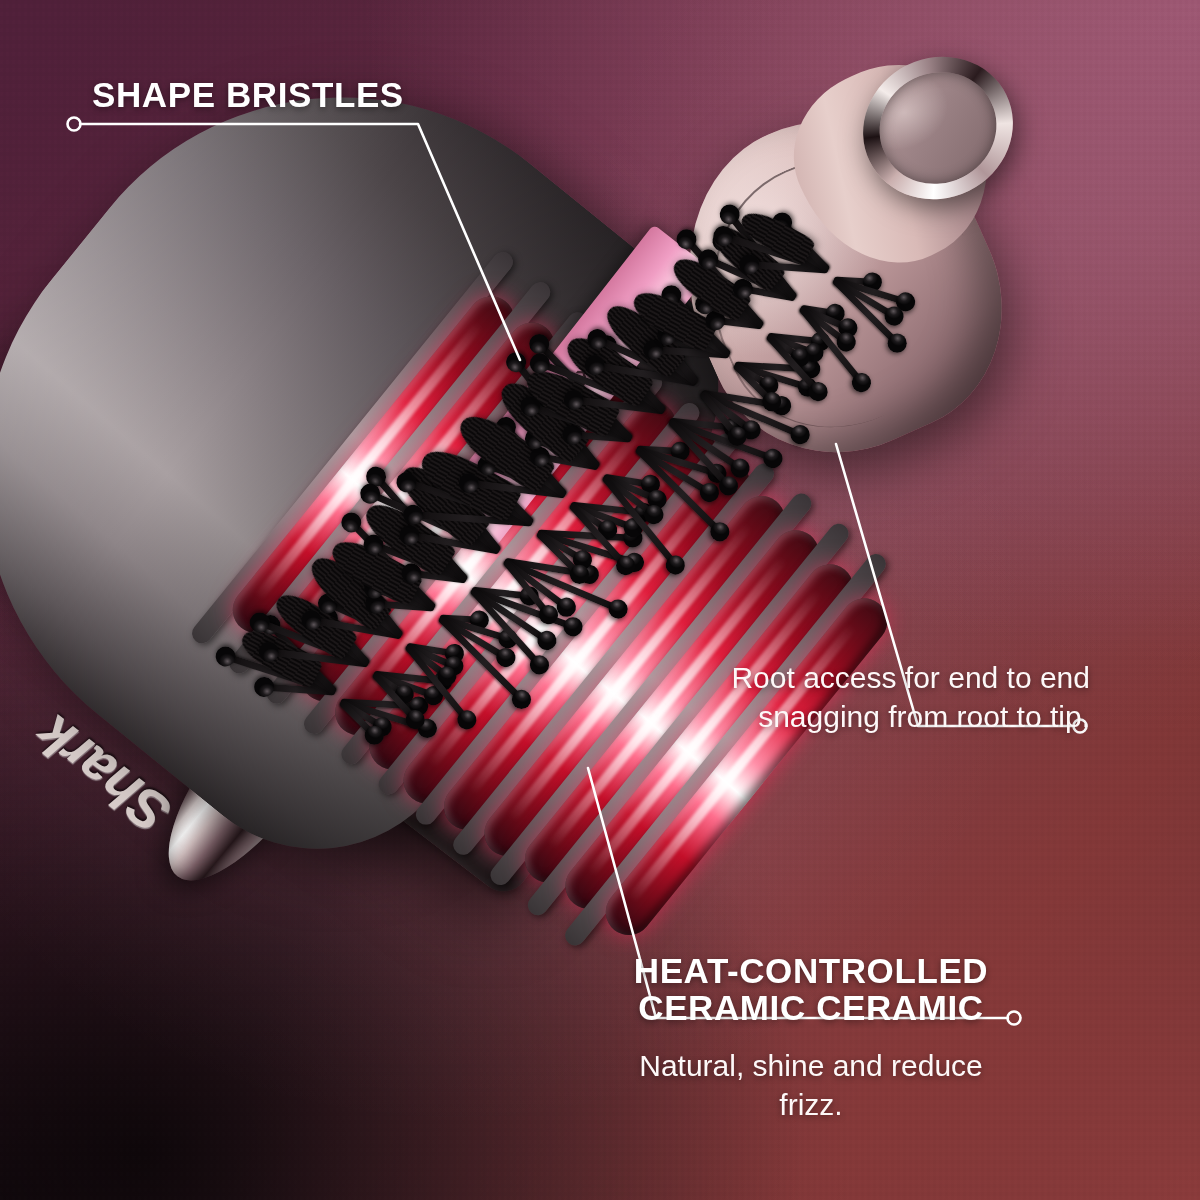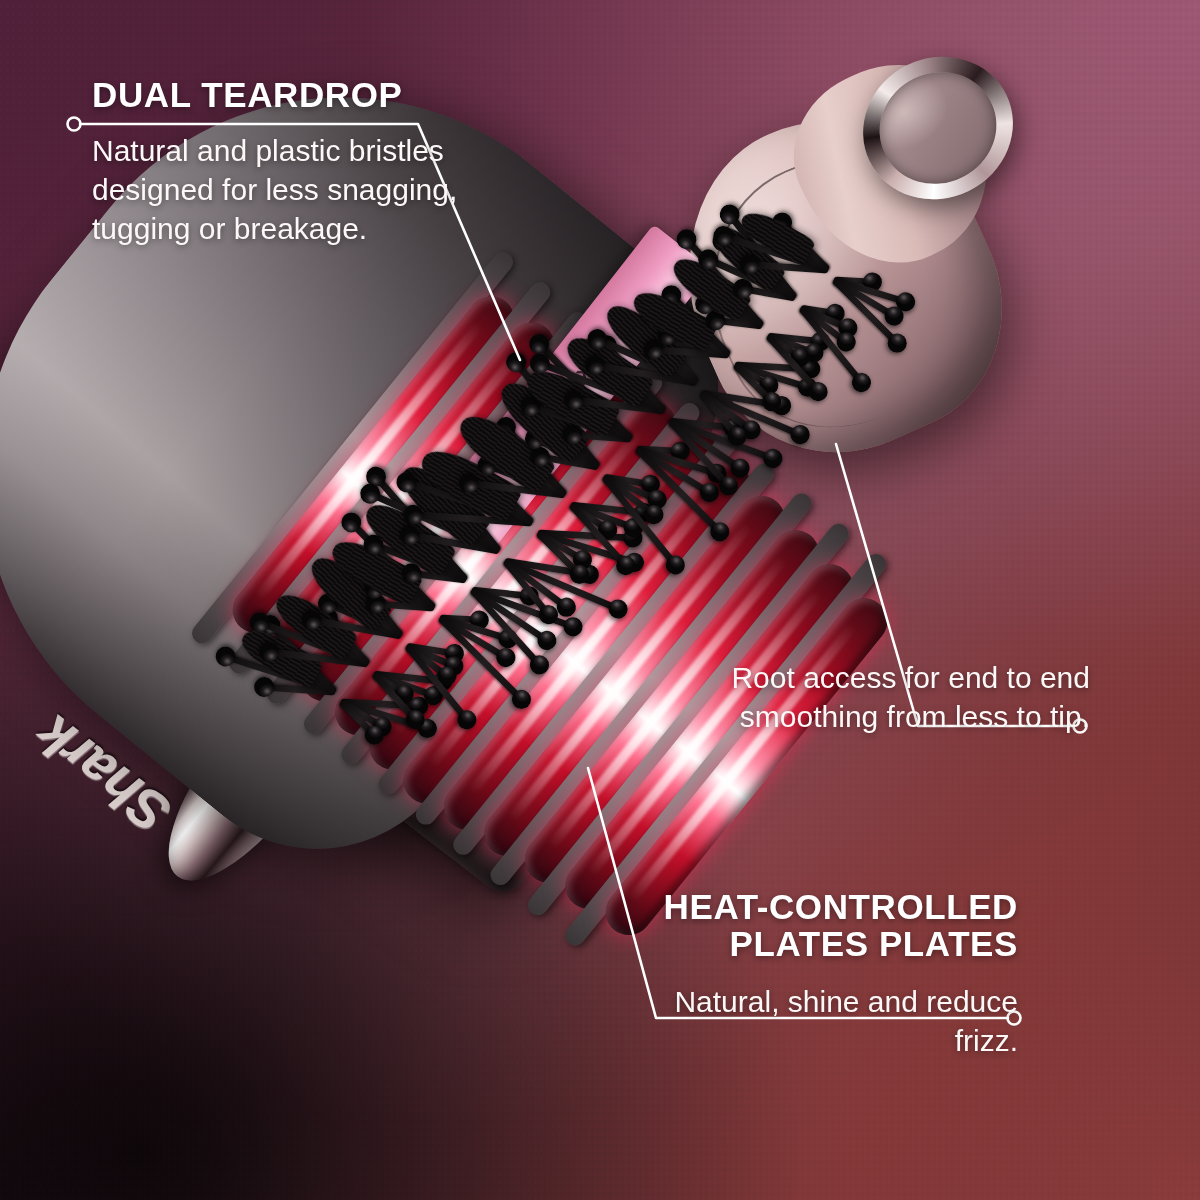--- a/index.html
+++ b/index.html
@@ -257,21 +257,21 @@
   }
   .callout p{
     margin:0;color:#fdf8f8;font-weight:400;
     font-size:30px;line-height:1.30;
     text-shadow:0 2px 6px rgba(0,0,0,.40);
   }
   #co-dual{left:92px;top:76px;width:420px;text-align:left;}
   #co-dual p{margin-top:18px;}
   #co-teardrop{left:708px;top:636px;width:382px;text-align:right;}
   #co-teardrop p{margin-top:22px;}
-  #co-heat{left:604px;top:888px;width:414px;text-align:right;}
+  #co-heat{left:604px;top:952px;width:414px;text-align:center;}
   #co-heat p{margin-top:20px;}
 
   #leaders{position:absolute;inset:0;pointer-events:none;}
 </style>
 </head>
 <body>
 
 <div id="stage">
 
   <div class="bg-layer" id="bg-base"></div>
@@ -870,29 +870,28 @@
       <path d="M588,768 L656,1018 L1008,1018"></path>
     </g>
     <g fill="none" stroke="#ffffff" stroke-width="2.6">
       <circle cx="74" cy="124" r="6.5"></circle>
       <circle cx="1080" cy="726" r="6.5"></circle>
       <circle cx="1014" cy="1018" r="6.5"></circle>
     </g>
   </svg>
 
   <div class="callout" id="co-dual">
-    <h2>DUAL TEARDROP</h2>
-    <p>Natural and plastic bristles designed for less snagging, tugging or breakage.</p>
+    <h2>SHAPE BRISTLES</h2>
   </div>
 
   <div class="callout" id="co-teardrop">
-    <p>Root access for end to end smoothing from less to tip.</p>
+    <p>Root access for end to end snagging from root to tip.</p>
   </div>
 
   <div class="callout" id="co-heat">
     <h2>
       <span>HEAT-CONTROLLED</span><br>
-      <span>PLATES PLATES</span>
+      <span>CERAMIC CERAMIC</span>
     </h2>
     <p>Natural, shine and reduce frizz.</p>
   </div>
 
 </div>
 
 </body></html>

